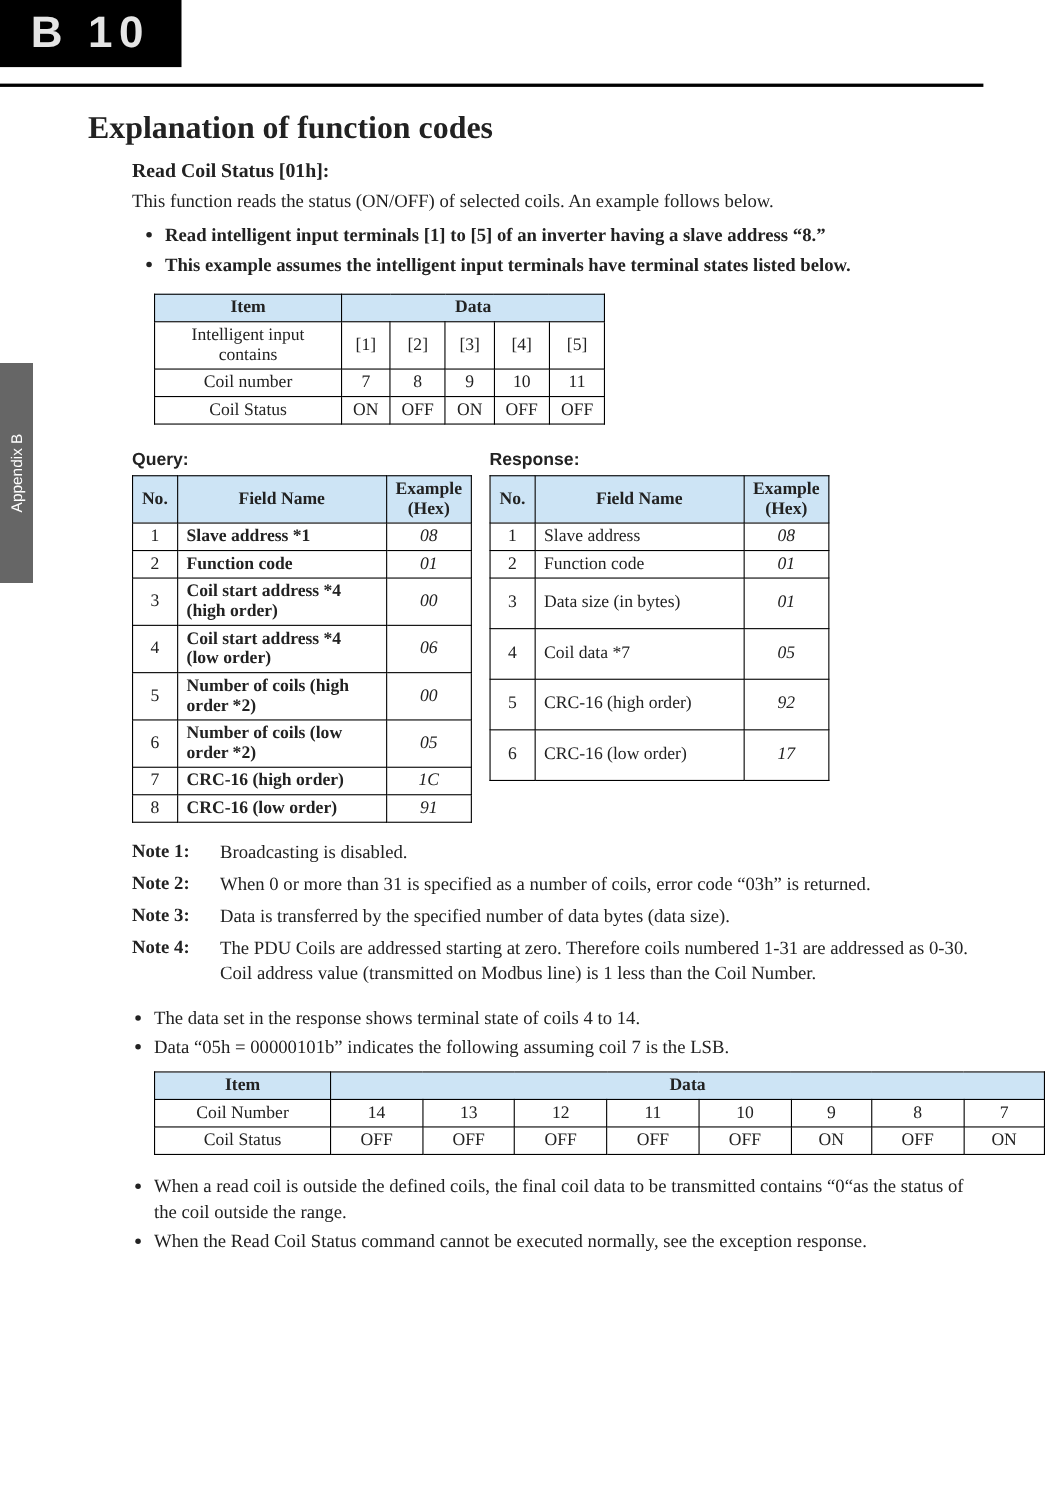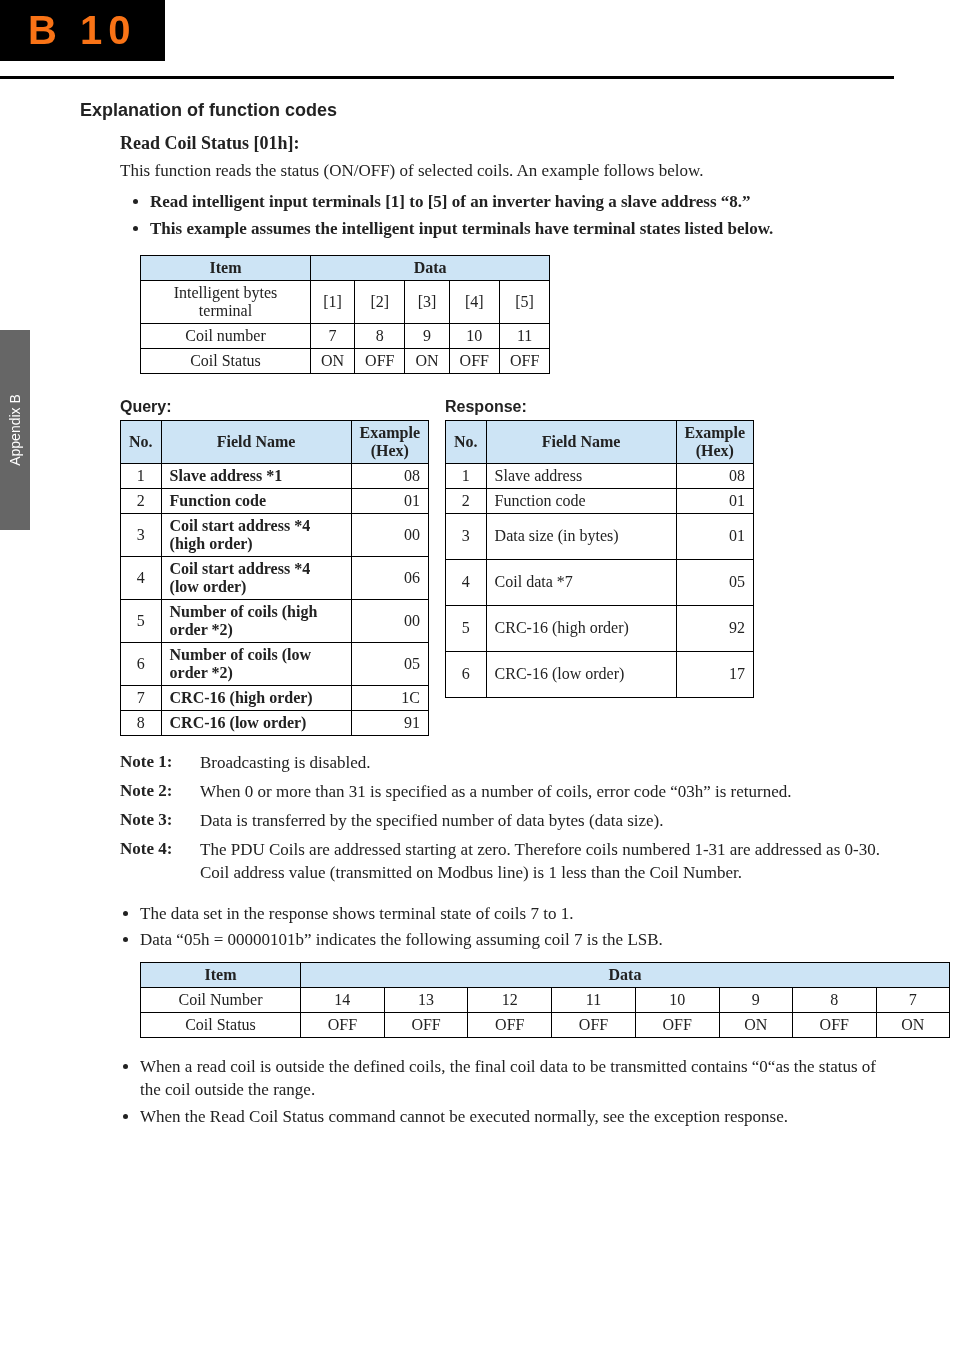--- a/index.html
+++ b/index.html
@@ -1,40 +1,40 @@
 <!DOCTYPE html>
 <html><head>
 <meta charset="utf-8">
 <style>
   * { box-sizing: border-box; margin: 0; padding: 0; }
   html, body { width: 954px; background: #fff; font-family: Georgia, 'Times New Roman', serif; color: #222; }
   .page { position: relative; width: 954px; min-height: 1357px; padding: 30px 60px 40px 80px; }
-  .tab { position: absolute; left: 0; top: 0; background: #000; color: #f97316; font-family: Arial, Helvetica, sans-serif; font-weight: bold; font-size: 40px; padding: 8px 28px; letter-spacing: 6px; }
+  .tab { position: absolute; left: 0; top: 0; background: #000; color: #e5e5e5; font-family: Arial, Helvetica, sans-serif; font-weight: bold; font-size: 40px; padding: 8px 28px; letter-spacing: 6px; }
   .hr-top { position: absolute; left: 0; right: 60px; top: 76px; height: 3px; background: #000; }
   .side-tab { position: absolute; left: 0; top: 330px; width: 30px; height: 200px; background: #666; display: flex; align-items: center; justify-content: center; }
   .side-tab span { color: #fff; font-family: Arial, sans-serif; font-size: 14px; transform: rotate(-90deg); white-space: nowrap; }
   .content { margin-top: 70px; }
-  h2.section { font-family: Liberation Sans, sans-serif; font-weight: bold; font-size: 18px; margin-bottom: 12px; }
+  h2.section { font-family: Liberation Serif, serif; font-weight: bold; font-size: 29px; margin-bottom: 12px; }
   h3.sub { font-family: Georgia, serif; font-weight: bold; font-size: 18px; margin: 6px 0 6px 40px; }
   p.para { font-size: 17px; margin: 4px 0 8px 40px; line-height: 1.35; }
   ul.bul { list-style: disc; margin-left: 70px; font-size: 17px; font-weight: bold; }
   ul.bul li { margin-bottom: 4px; line-height: 1.35; }
   table { border-collapse: collapse; }
   .t1 { margin: 14px 0 18px 60px; }
   .t1 th, .t1 td { border: 1px solid #000; font-size: 16px; text-align: center; padding: 3px 10px; }
   .t1 th.hdr { background: #cde4f5; font-weight: bold; }
   .t1 .wide { width: 170px; }
   .two-col { display: flex; gap: 16px; margin-left: 40px; margin-top: 24px; }
   .col-title { font-family: Arial, Helvetica, sans-serif; font-weight: bold; font-size: 16px; margin-bottom: 4px; }
   .t2 { }
   .t2 th, .t2 td { border: 1.5px solid #000; font-size: 16px; padding: 3px 8px; }
   .t2 th { background: #cde4f5; font-weight: bold; text-align: center; }
   .t2 td.num { text-align: center; width: 36px; }
   .t2 td.name { text-align: left; }
-  .t2 td.ex { text-align: right; width: 70px; }
+  .t2 td.ex { text-align: center; width: 70px; font-style: italic; }
   .qname { width: 190px; font-weight: bold; }
   .rname { width: 190px; }
   .notes { margin: 16px 0 0 40px; font-size: 17px; }
   .notes .row { display: flex; margin-bottom: 6px; }
   .notes .label { width: 80px; font-weight: bold; flex-shrink: 0; }
   .notes .text { flex: 1; line-height: 1.35; }
   ul.bul2 { list-style: disc; margin: 18px 0 10px 60px; font-size: 17px; }
   ul.bul2 li { margin-bottom: 4px; line-height: 1.35; }
   .t3 { margin: 10px 0 18px 60px; width: 810px; }
   .t3 th, .t3 td { border: 1px solid #000; font-size: 16px; text-align: center; padding: 3px 10px; }
@@ -63,21 +63,21 @@
       <li>This example assumes the intelligent input terminals have terminal states listed below.</li>
     </ul>
 
     <table class="t1">
       <tbody>
           <tr>
         <th class="hdr wide">Item</th>
         <th class="hdr" colspan="5">Data</th>
       </tr>
       <tr>
-        <td>Intelligent bytes terminal</td>
+        <td>Intelligent input contains</td>
         <td>[1]</td>
         <td>[2]</td>
         <td>[3]</td>
         <td>[4]</td>
         <td>[5]</td>
       </tr>
       <tr>
         <td>Coil number</td>
         <td>7</td>
         <td>8</td>
@@ -206,21 +206,21 @@
           <div class="label">Note 3:</div>
           <div class="text">Data is transferred by the specified number of data bytes (data size).</div>
         </div>
       <div class="row">
           <div class="label">Note 4:</div>
           <div class="text">The PDU Coils are addressed starting at zero. Therefore coils numbered 1-31 are addressed as 0-30. Coil address value (transmitted on Modbus line) is 1 less than the Coil Number.</div>
         </div>
     </div>
 
     <ul class="bul2">
-      <li>The data set in the response shows terminal state of coils 7 to 1.</li>
+      <li>The data set in the response shows terminal state of coils 4 to 14.</li>
       <li>Data “05h = 00000101b” indicates the following assuming coil 7 is the LSB.</li>
     </ul>
 
     <table class="t3">
       <tbody>
           <tr>
         <th class="hdr" style="width:160px">Item</th>
         <th class="hdr" colspan="8">Data</th>
       </tr>
       <tr>

